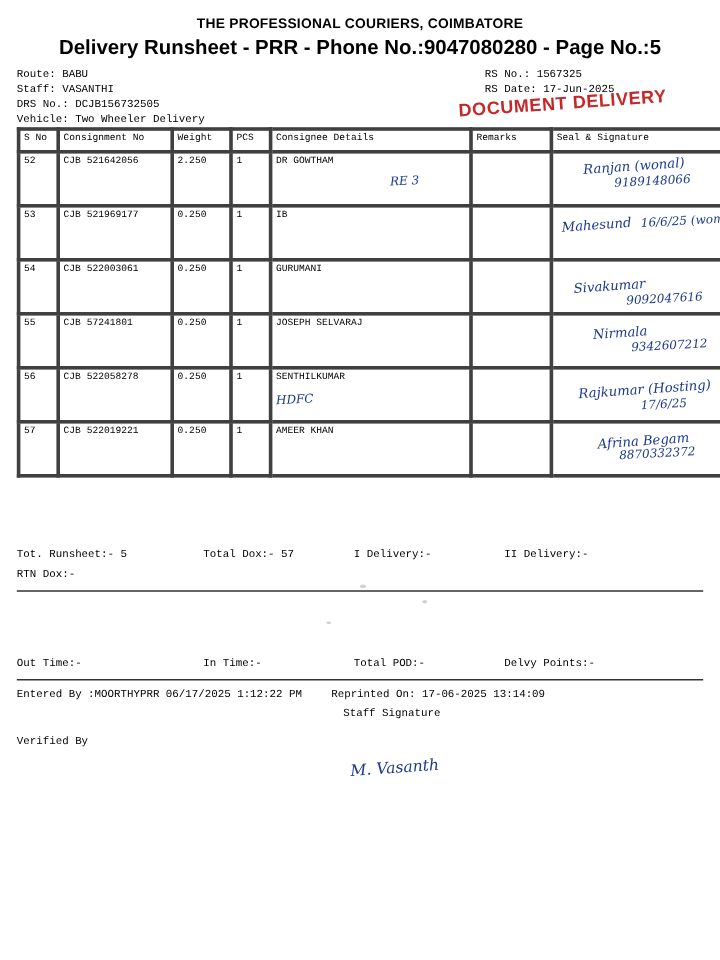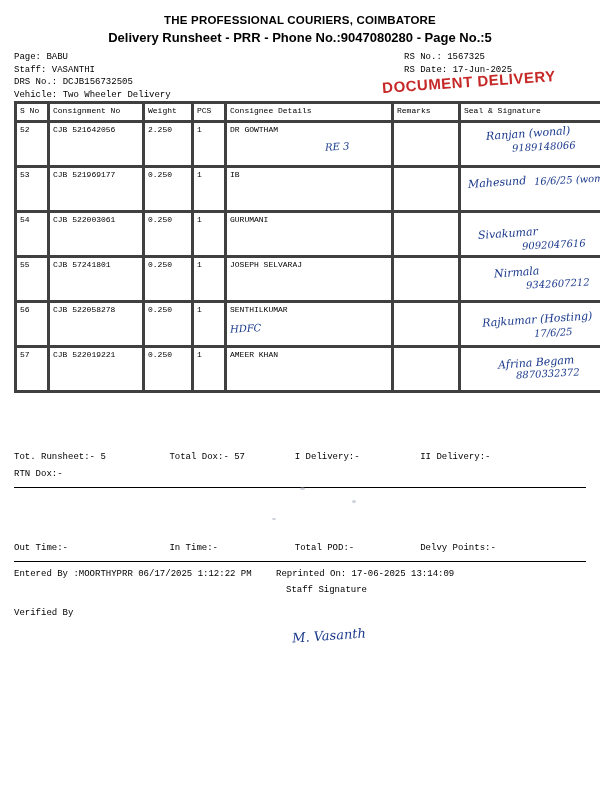--- a/index.html
+++ b/index.html
@@ -27,21 +27,21 @@
     font-family: "Liberation Sans", sans-serif;
     font-weight: bold;
     font-size: 11.5px;
     letter-spacing: 0.2px;
     margin-top: 4px;
   }
   .subtitle {
     text-align: center;
     font-family: "Liberation Sans", sans-serif;
     font-weight: bold;
-    font-size: 13px;
+    font-size: 17px;
     margin-top: 4px;
   }
   .meta-wrap {
     position: relative;
     margin-top: 6px;
     height: 48px;
   }
   .meta-left {
     font-size: 9px;
     line-height: 12.5px;
@@ -183,21 +183,21 @@
 <body>
 
 <div class="page">
 
   <div class="title">THE PROFESSIONAL COURIERS, COIMBATORE</div>
   <div class="subtitle">Delivery Runsheet - PRR - Phone No.:9047080280 - Page No.:5</div>
 
   <div class="meta-wrap">
     <div class="meta-left">
       <div>
-        <span>Page:</span>
+        <span>Route:</span>
         <span>BABU</span>
       </div>
       <div>
         <span>Staff:</span>
         <span>VASANTHI</span>
       </div>
       <div>
         <span>DRS No.:</span>
         <span>DCJB156732505</span>
       </div>

